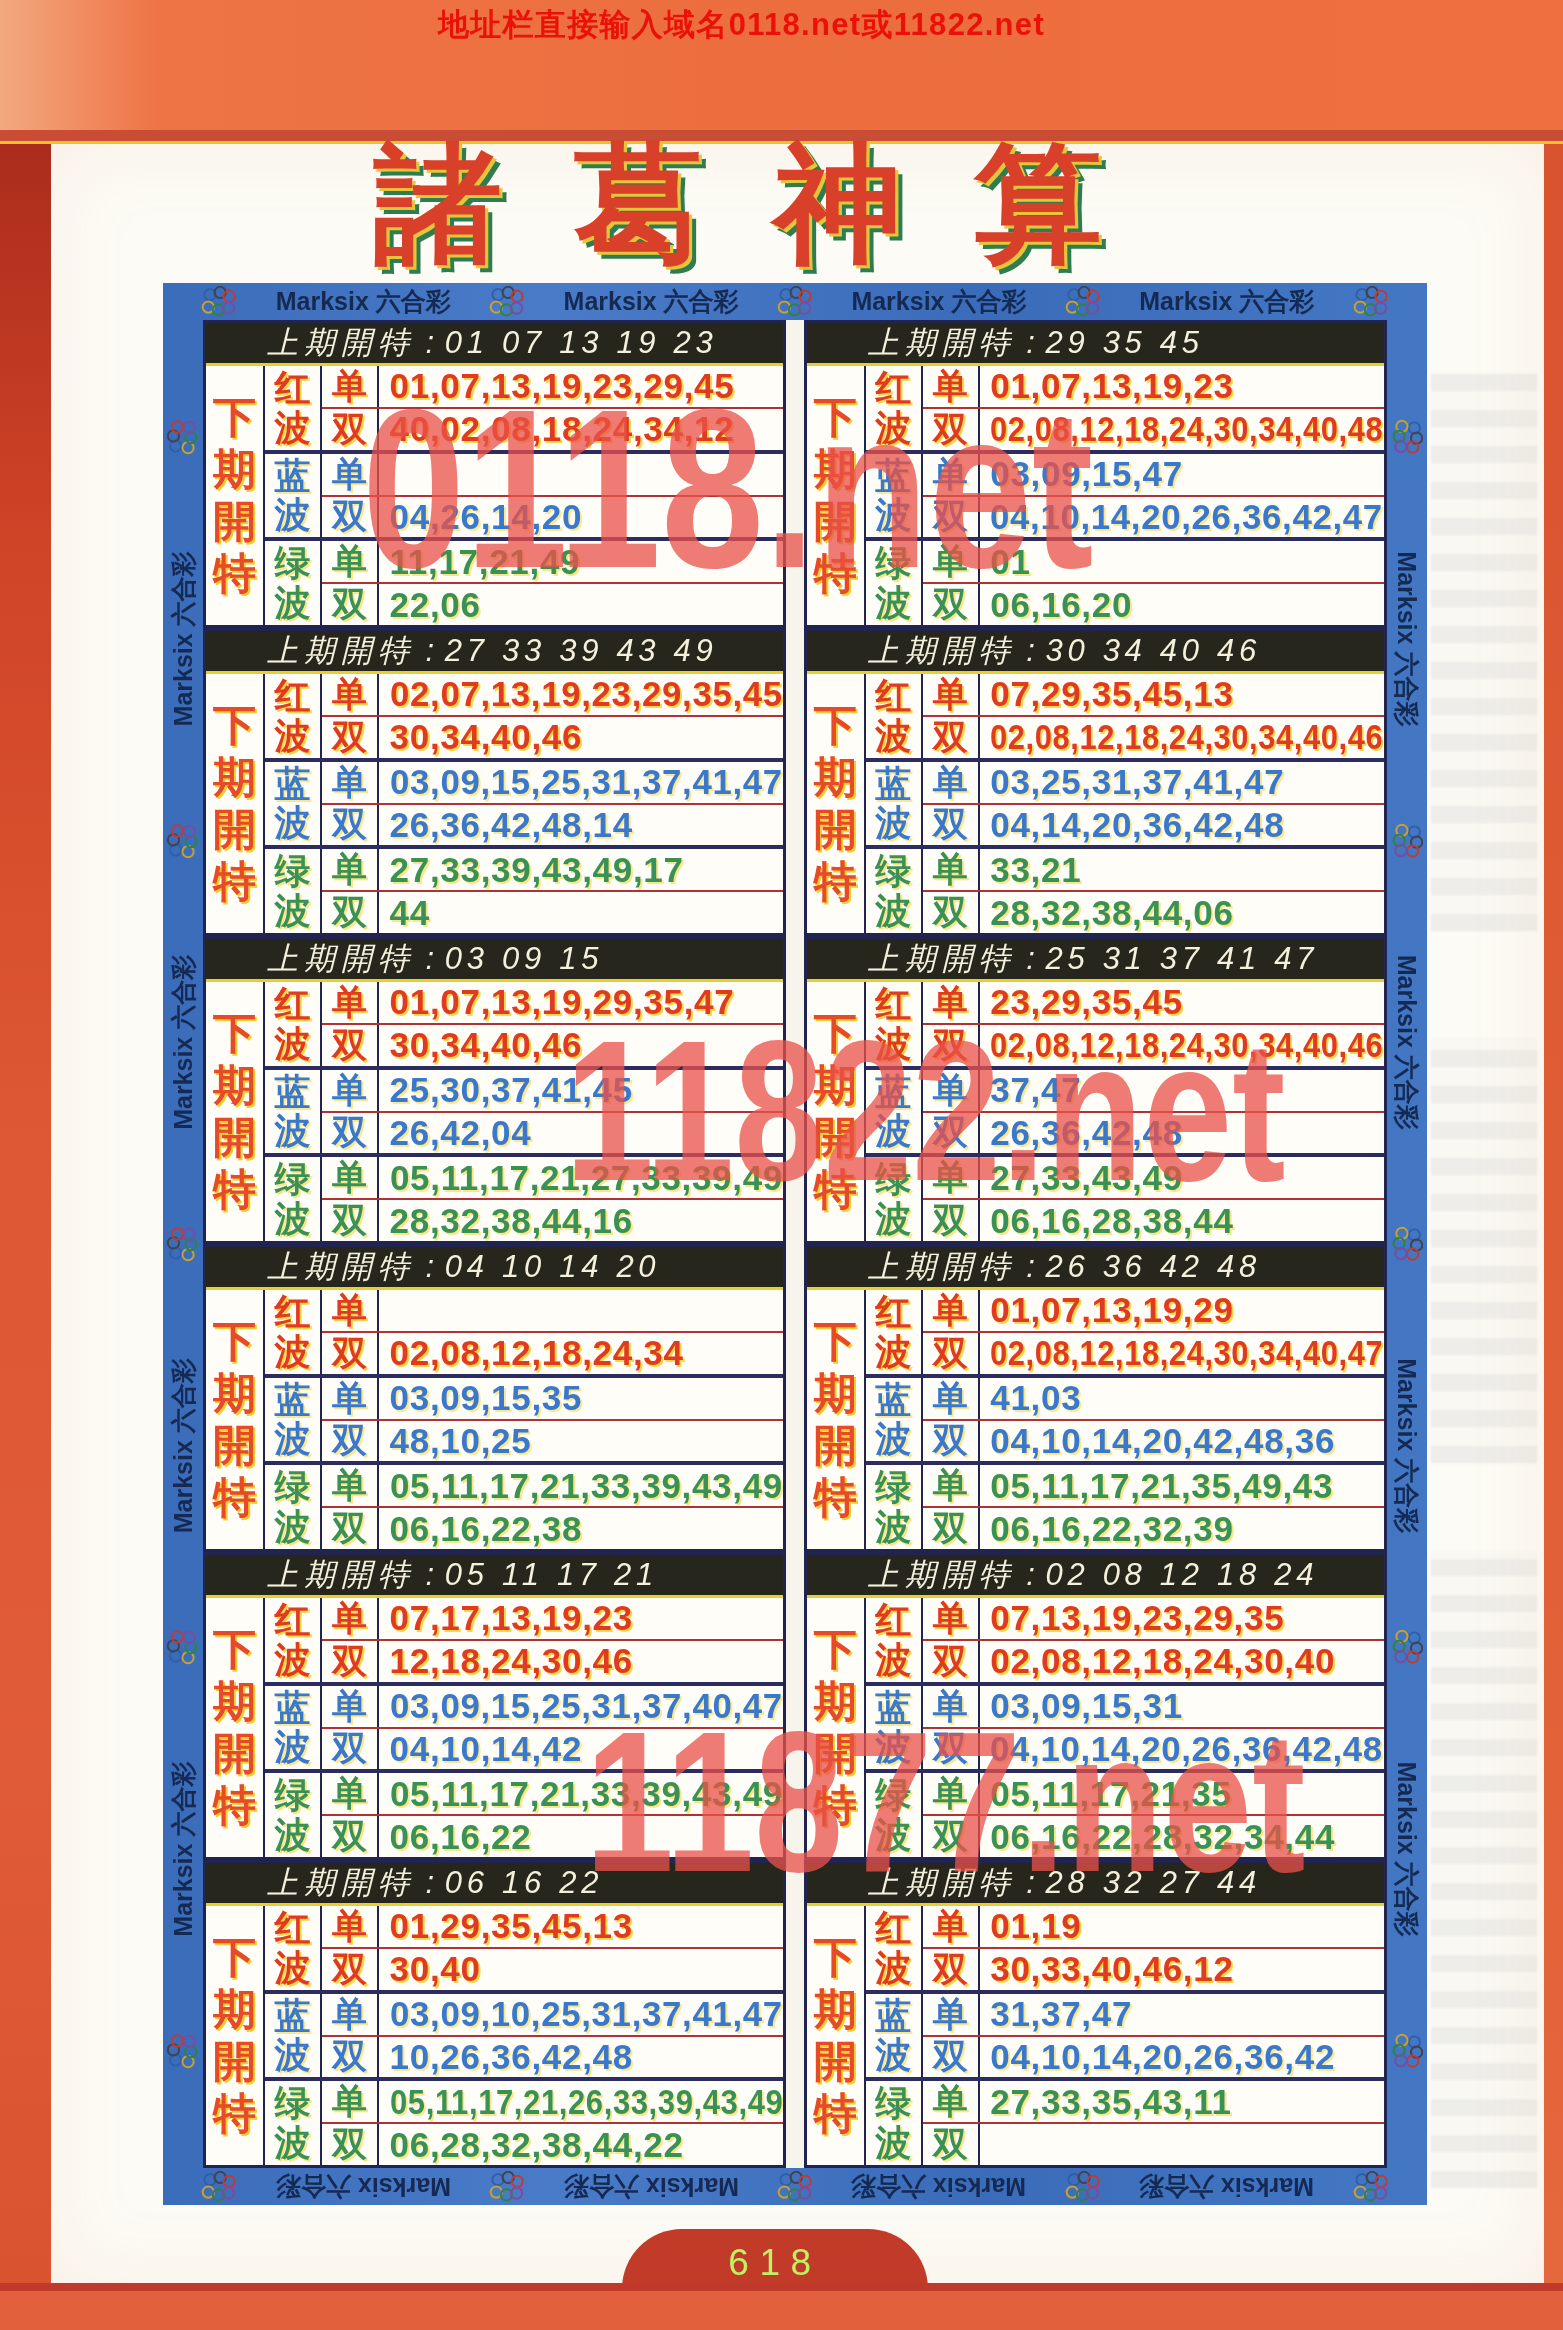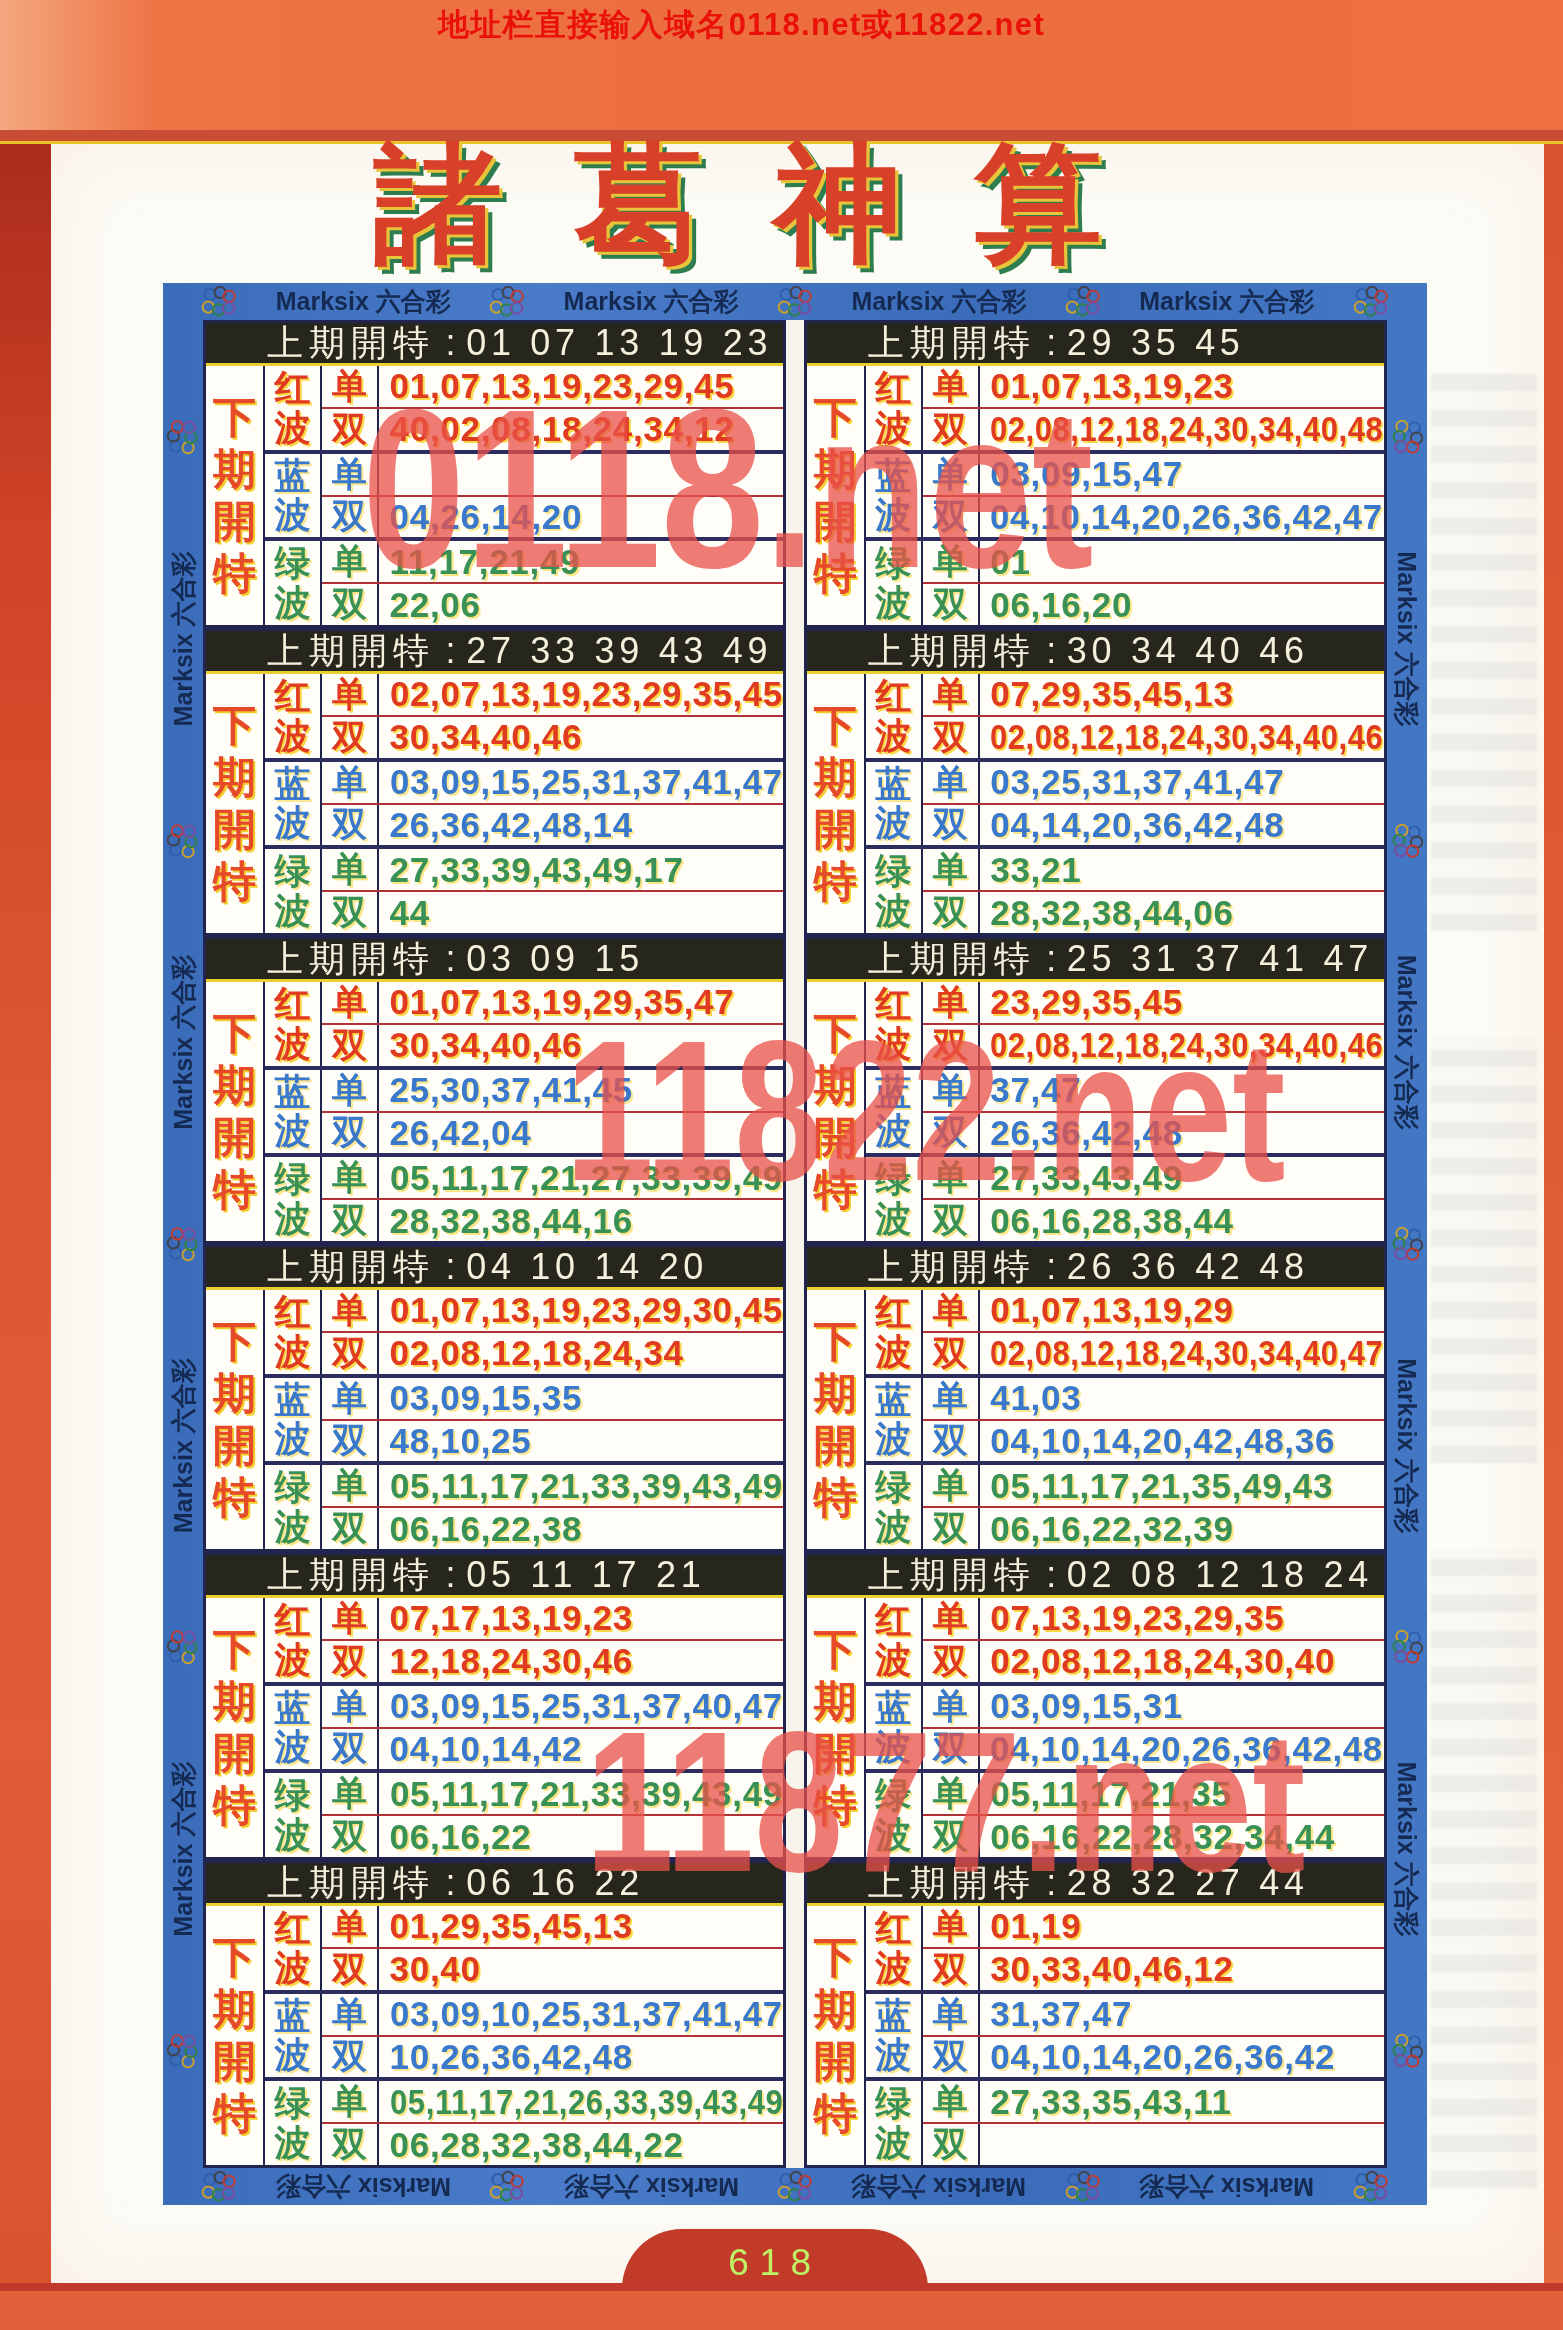--- a/index.html
+++ b/index.html
@@ -45,21 +45,21 @@
   .band-left .vband-inner{transform:translate(-50%,-50%) rotate(-90deg);}
   .band-right .vband-inner{transform:translate(-50%,-50%) rotate(90deg);}
   .flip{transform:rotate(180deg);}
   .rings{flex:0 0 auto;}
   
   .blocks-grid{position:absolute;left:40px;top:37px;right:40px;bottom:37px;background:#f7f4ec;
     display:grid;grid-template-columns:1fr 1fr;grid-template-rows:repeat(6,1fr);column-gap:17.3px;}
   .block{border:3.3px solid #20244e;box-sizing:border-box;background:#fffdf8;
     display:flex;flex-direction:column;min-width:0;min-height:0;}
   .bhdr{height:40px;flex:0 0 40px;background:#26261c;border-bottom:3.3px solid #e8cf30;
-    display:flex;align-items:center;padding-left:61px;color:#f4f0dc;font-size:36px;overflow:hidden;}
+    display:flex;align-items:center;padding-left:61px;color:#f4f0dc;font-size:31px;overflow:hidden;font-style:italic;}
   .bh-label{letter-spacing:6px;}
   .bh-colon{margin:0 10.6px;}
   .bh-nums{letter-spacing:4.7px;display:inline-block;transform-origin:left center;}
   .bbody{flex:1;display:flex;min-height:0;}
   .nextcol{width:57px;flex:0 0 57px;border-right:2.7px solid #20244e;display:flex;flex-direction:column;
     align-items:center;justify-content:center;gap:9.3px;font-size:43px;font-weight:bold;line-height:1;
     color:#e64a28;text-shadow:2px 2px 0 #f2cf2e;}
   .groups{flex:1;display:flex;flex-direction:column;min-width:0;}
   .group{flex:1;display:flex;min-height:0;}
   .group + .group{border-top:4px solid #2c2c5e;}
@@ -769,23 +769,20 @@
             </div>
             <div class="groups">
               <div class="group g-red">
                 <div class="ccell">
                   <span class="cch">红</span>
                   <span class="cch">波</span>
                 </div>
                 <div class="rowpair">
                   <div class="r">
                     <div class="oe">单</div>
-                    <div class="nums">
-                      <span class="numtxt" style="transform: scaleX(0.993);">01,07,13,19,23,29,30,45</span>
-                    </div>
                   </div>
                   <div class="r">
                     <div class="oe">双</div>
                     <div class="nums">
                       <span class="numtxt">02,08,12,18,24,34</span>
                     </div>
                   </div>
                 </div>
               </div>
               <div class="group g-blue">

